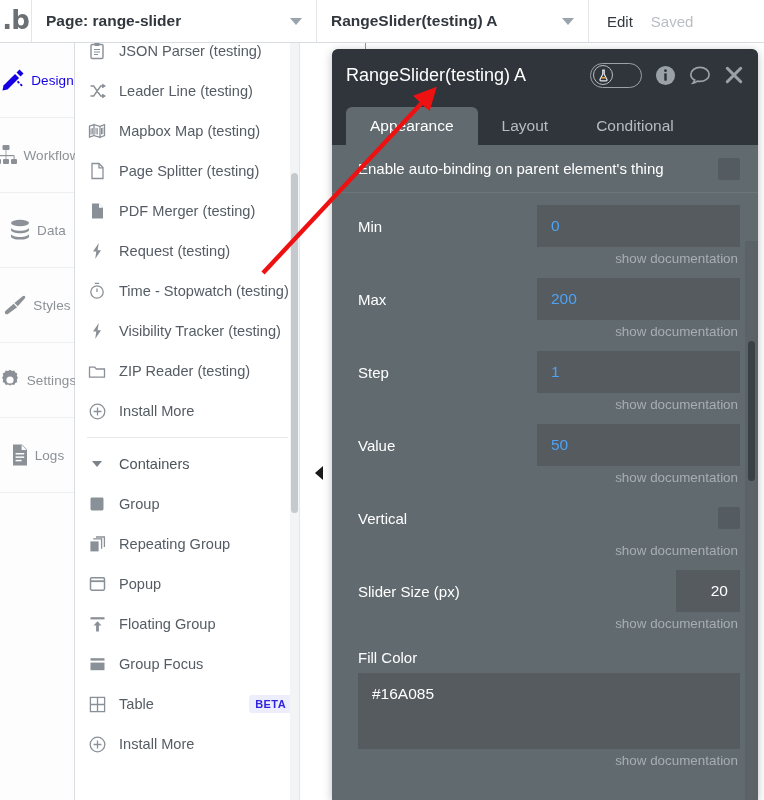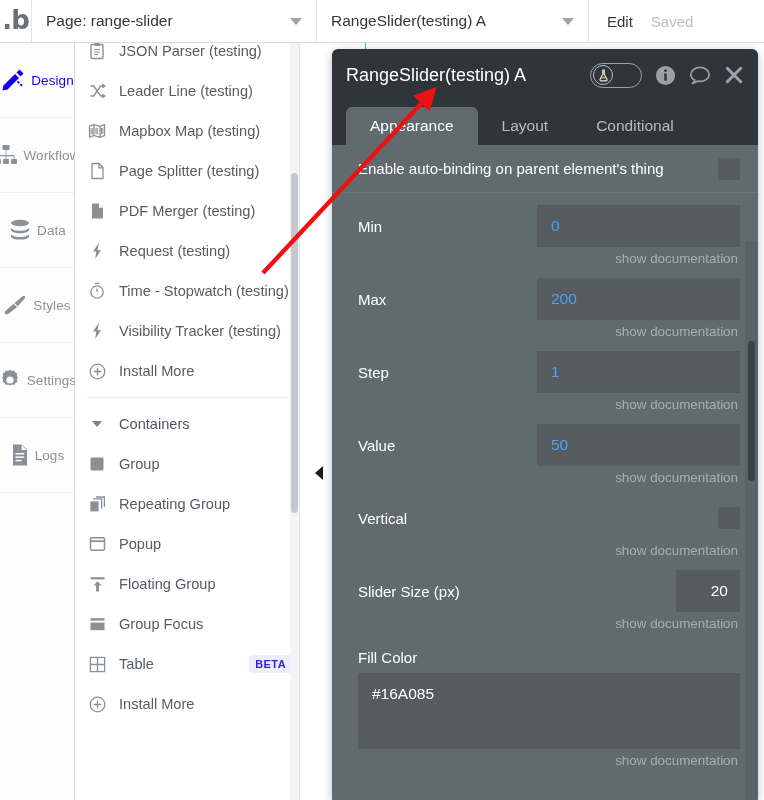--- a/index.html
+++ b/index.html
@@ -23,21 +23,21 @@
     width:32px; display:flex; align-items:center; justify-content:center;
     border-right:1px solid #e3e6e9;
   }
   .logo-glyph {
     font-size:26px; line-height:26px; color:#6b7075; font-weight:700;
     font-family:"DejaVu Sans", sans-serif; letter-spacing:-1px;
     transform: translateY(-1px);
   }
   .select-cell {
     position:relative; display:flex; align-items:center;
-    border-right:1px solid #e3e6e9; padding:0 34px 0 14px;
+    border-right:1px solid #e3e6e9; padding:0 34px 0 14px;font-weight:bold;
   }
   .select-cell.page { width:285px; }
   .select-cell.elem { width:272px; }
   .select-label {
     font-size:15.5px; color:#31373d; white-space:nowrap;
     overflow:hidden; text-overflow:ellipsis;
   }
   .caret {
     position:absolute; right:14px; top:50%; margin-top:-3px;
     width:0; height:0; border-left:6px solid transparent;
@@ -384,20 +384,28 @@
 
       <div class="elem-row">
         <span class="elem-ico">
           <svg width="12" height="18" viewBox="0 0 12 18" fill="currentColor">
             <path d="M7.8 1 2 9.6h3.3L4.2 17 10 8.2H6.6z"></path>
           </svg>
         </span>
         <span class="elem-text">Visibility Tracker (testing)</span>
       </div>
 
+      <div class="elem-row">
+        <span class="elem-ico">
+          <svg width="18" height="15" viewBox="0 0 18 15" fill="none" stroke="currentColor" stroke-width="1.3">
+            <path d="M1.5 3.2h5.3l1.5 1.8h8.2v8.2H1.5z"></path>
+          </svg>
+        </span>
+        <span class="elem-text">ZIP Reader (testing)</span>
+      </div>
 
       <div class="elem-row">
         <span class="elem-ico">
           <svg width="17" height="17" viewBox="0 0 17 17" fill="none" stroke="currentColor" stroke-width="1.3">
             <circle cx="8.5" cy="8.5" r="7.3"></circle>
             <path d="M8.5 4.6v7.8M4.6 8.5h7.8"></path>
           </svg>
         </span>
         <span class="elem-text">Install More</span>
       </div>

